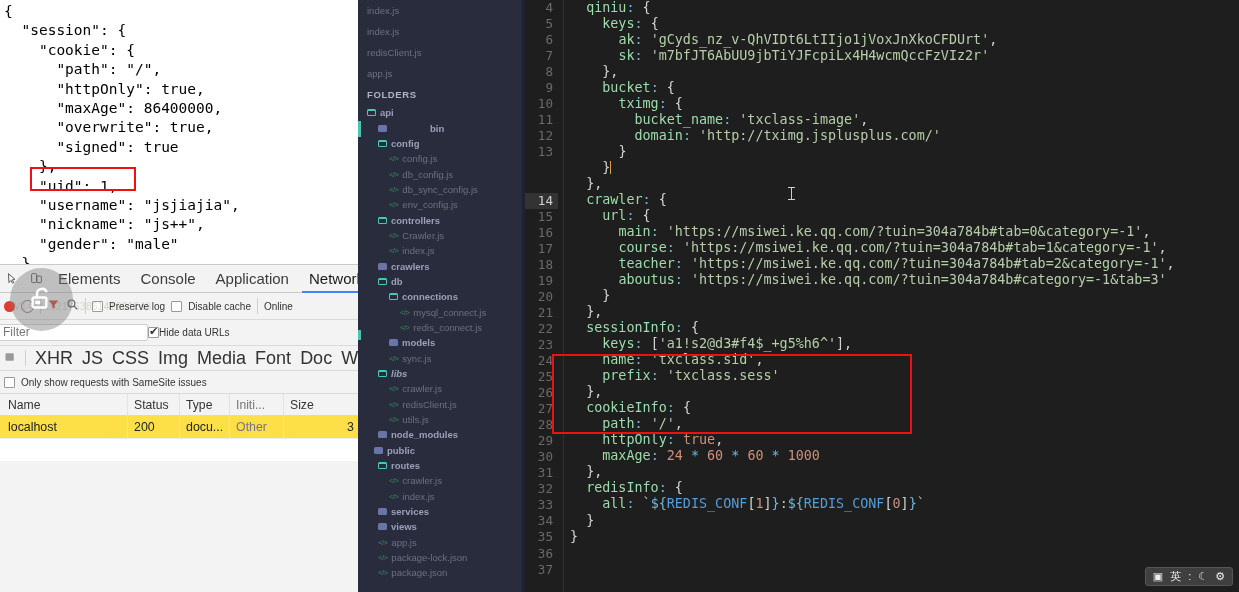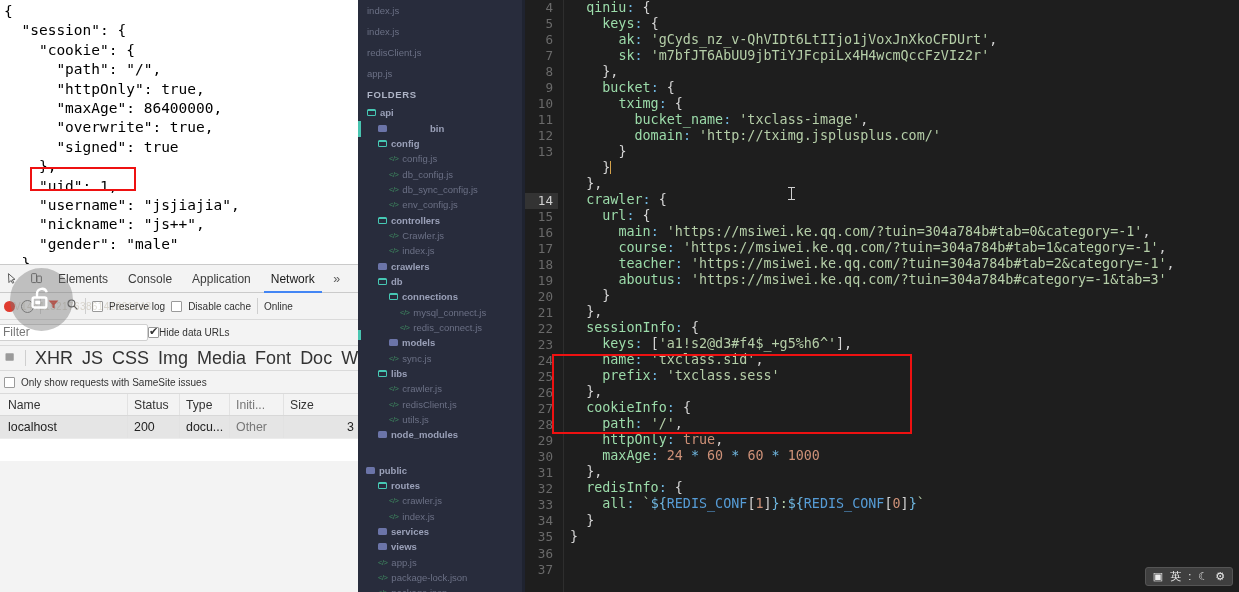--- a/index.html
+++ b/index.html
@@ -46,21 +46,21 @@
     border-bottom: 1px solid #cacaca;
     display: flex; align-items: center;
   }
   .dt-icon-btn {
     width: 24px; height: 24px; display: flex; align-items: center;
     justify-content: center; color: #5a5a5a; flex: 0 0 auto;
   }
   .dt-tabs { display: flex; align-items: center; height: 28px; gap: 0; }
   .dt-tab {
     padding: 0 10px; height: 28px; line-height: 28px;
-    font-size: 12px; color: #3c3c3c; white-space: nowrap;
+    font-size: 15px; color: #3c3c3c; white-space: nowrap;
     position: relative;
   }
   .dt-tab.active { color: #1a1a1a; }
   .dt-tab.active::after {
     content: ""; position: absolute; left: 3px; right: 3px; bottom: 0;
     height: 2px; background: #4285f4;
   }
 
   .dt-toolbar {
     height: 27px; display: flex; align-items: center; gap: 6px;
@@ -101,21 +101,21 @@
   }
 
   .net-table { background: #ffffff; }
   .net-head {
     display: flex; height: 22px; align-items: center;
     border-bottom: 1px solid #d8d8d8; background: #f3f3f3;
     font-size: 12.2px; color: #333;
   }
   .net-row {
     display: flex; height: 23px; align-items: center;
-    border-bottom: 1px solid #ececec; background: #e5e5e5;
+    border-bottom: 1px solid #ececec; background: #fde047;
     font-size: 12.4px; color: #222;
   }
   .c-name { width: 128px; padding-left: 8px; border-right: 1px solid #e2e2e2; height:100%; display:flex; align-items:center; }
   .c-status { width: 52px; padding-left: 6px; border-right: 1px solid #e2e2e2; height:100%; display:flex; align-items:center;}
   .c-type { width: 50px; padding-left: 6px; border-right: 1px solid #e2e2e2; height:100%; display:flex; align-items:center;}
   .c-init { width: 54px; padding-left: 6px; border-right: 1px solid #e2e2e2; height:100%; display:flex; align-items:center; color:#777;}
   .c-size { width: 74px; padding-left: 6px; height:100%; display:flex; align-items:center;}
   .c-size.val { justify-content: flex-end; padding-right: 4px; }
   .net-blank { height: 22px; background: #fff; }
 
@@ -411,39 +411,39 @@
         <div class="sb-item" style="padding-left: 31px;">
           <span class="ic folder-solid"></span>
           <span class="lbl" style="color: rgb(154, 160, 184); font-weight: bold;">models</span>
         </div>
         <div class="sb-item" style="padding-left: 31px;">
           <span class="ic file-ic">&lt;/&gt;</span>
           <span class="lbl">sync.js</span>
         </div>
         <div class="sb-item" style="padding-left: 20px;">
           <span class="ic folder-open"></span>
-          <span class="lbl" style="color: rgb(154, 160, 184); font-weight: bold;">libs</span>
+          <span class="lbl" style="color: rgb(154, 160, 184); font-weight: bold; font-style: italic;">libs</span>
         </div>
         <div class="sb-item" style="padding-left: 31px;">
           <span class="ic file-ic">&lt;/&gt;</span>
           <span class="lbl">crawler.js</span>
         </div>
         <div class="sb-item" style="padding-left: 31px;">
           <span class="ic file-ic">&lt;/&gt;</span>
           <span class="lbl">redisClient.js</span>
         </div>
         <div class="sb-item" style="padding-left: 31px;">
           <span class="ic file-ic">&lt;/&gt;</span>
           <span class="lbl">utils.js</span>
         </div>
         <div class="sb-item" style="padding-left: 20px;">
           <span class="ic folder-solid"></span>
           <span class="lbl" style="color: rgb(154, 160, 184); font-weight: bold;">node_modules</span>
         </div>
-        <div class="sb-item" style="padding-left: 8px; margin-top: 20px;">
+        <div class="sb-item" style="padding-left: 16px;">
           <span class="ic folder-solid"></span>
           <span class="lbl" style="color: rgb(154, 160, 184); font-weight: bold;">public</span>
         </div>
         <div class="sb-item" style="padding-left: 20px;">
           <span class="ic folder-open"></span>
           <span class="lbl" style="color: rgb(154, 160, 184); font-weight: bold;">routes</span>
         </div>
         <div class="sb-item" style="padding-left: 31px;">
           <span class="ic file-ic">&lt;/&gt;</span>
           <span class="lbl">crawler.js</span>

